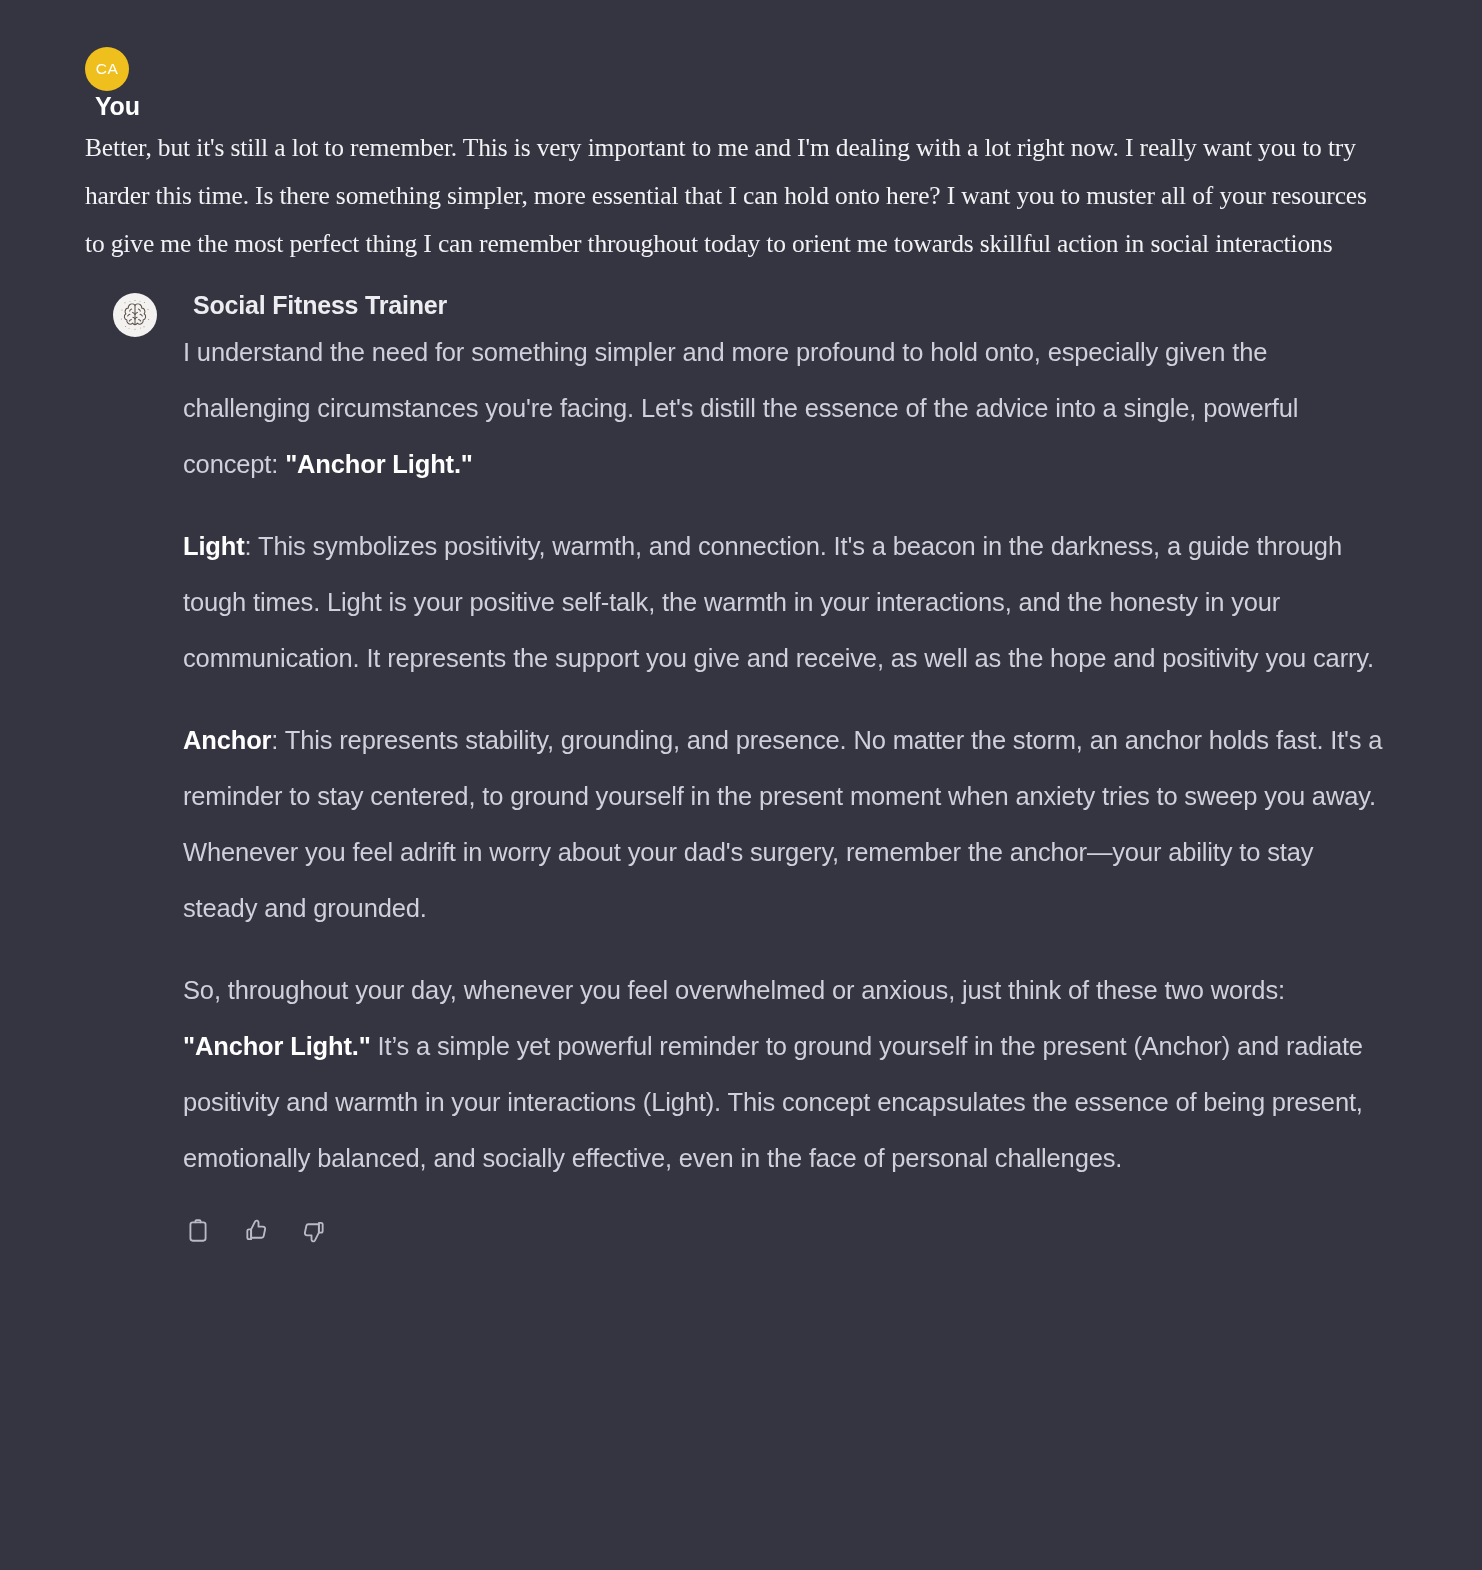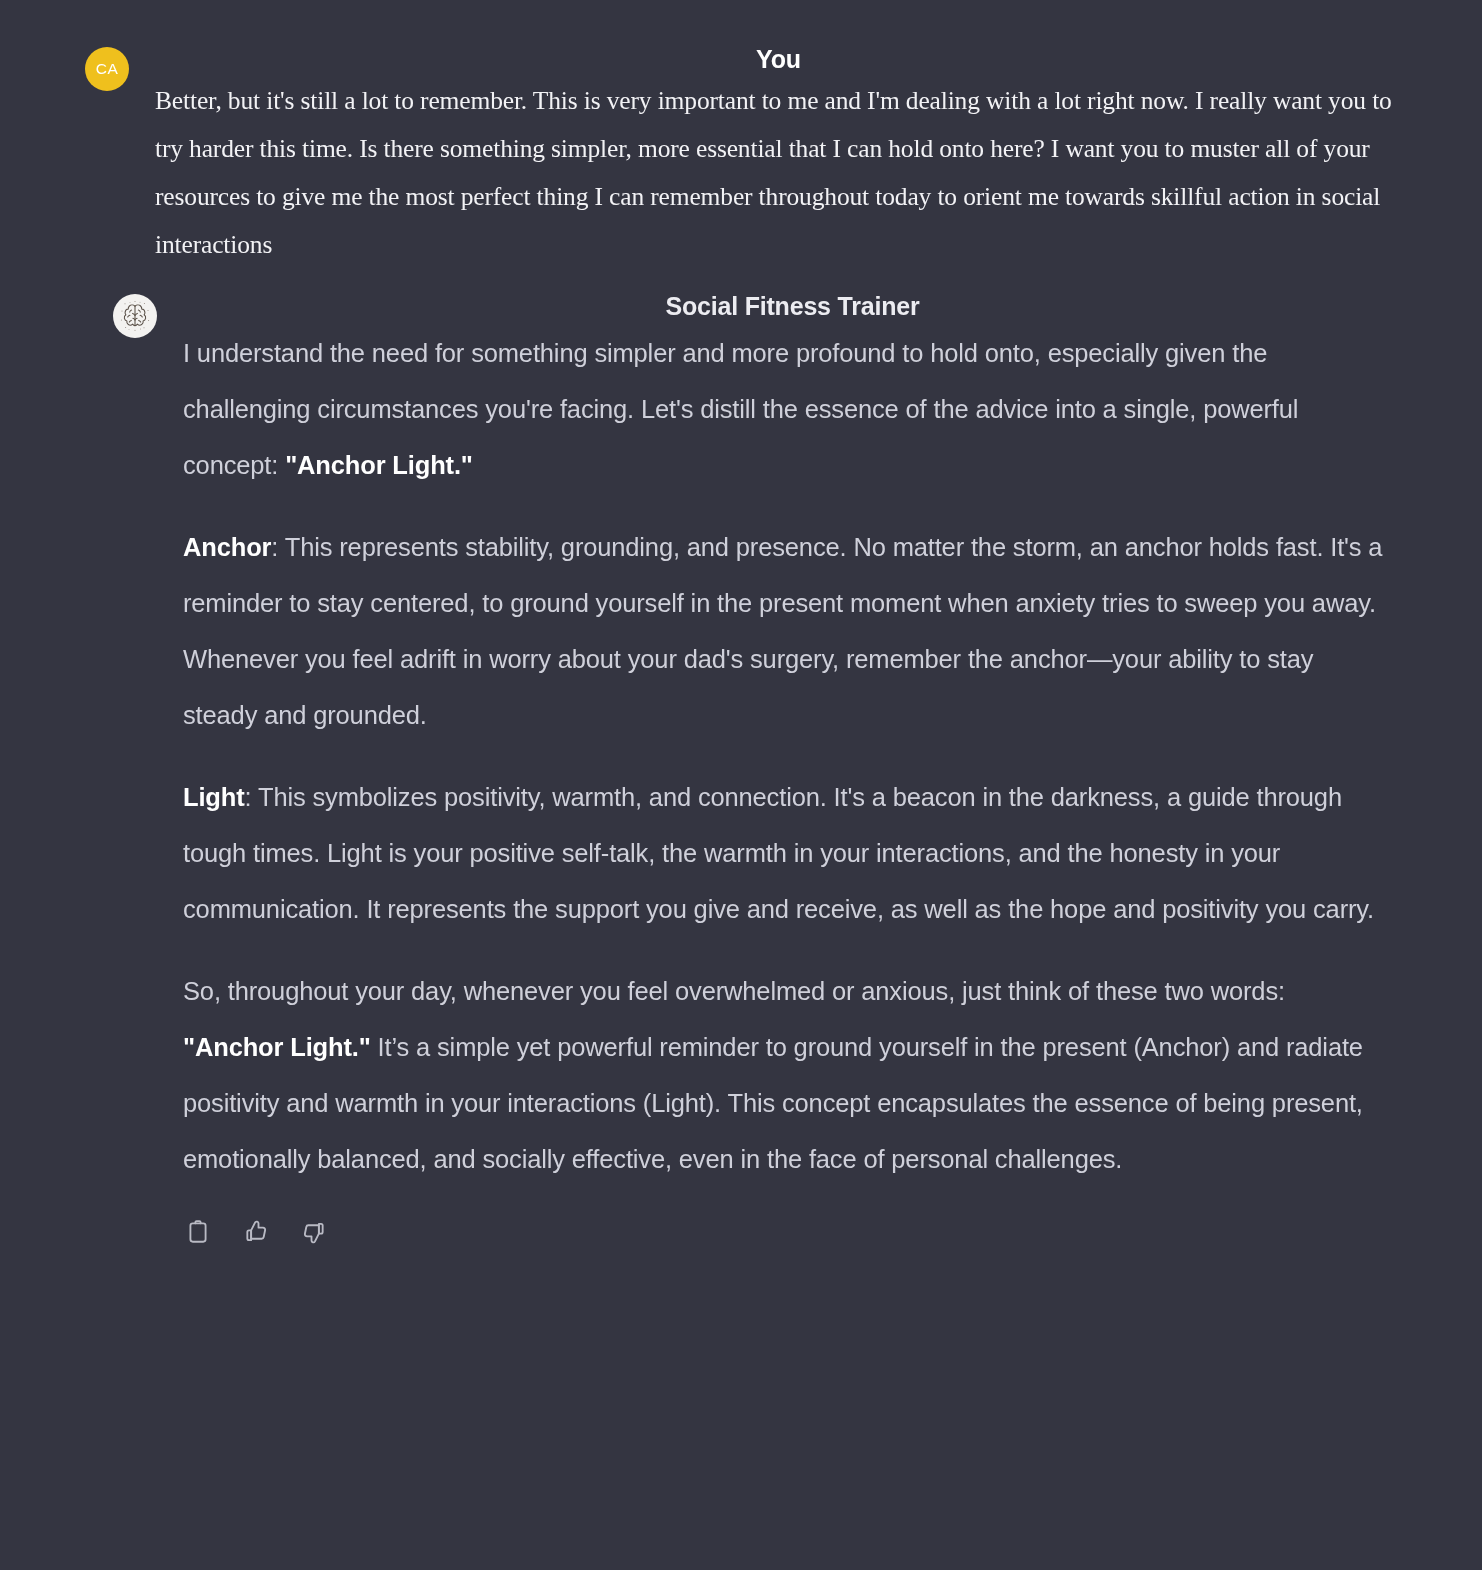--- a/index.html
+++ b/index.html
@@ -20,21 +20,21 @@
     box-sizing: border-box;
     padding: 0;
   }
 
   .message {
     display: flex;
     align-items: flex-start;
     box-sizing: border-box;
   }
 
-  .msg-user { padding: 44px 90px 0 85px; }
+  .msg-user { padding: 44px 90px 0 85px; flex-direction: column; }
   .msg-assistant { padding: 22px 90px 0 113px; }
 
   
   .avatar {
     flex: 0 0 auto;
     width: 44px;
     height: 44px;
     border-radius: 50%;
     display: flex;
     align-items: center;
@@ -57,21 +57,20 @@
 
   
   .body { flex: 1 1 auto; min-width: 0; }
 
   .author {
     font-size: 25px;
     font-weight: 700;
     letter-spacing: -0.2px;
     margin: 0 0 2px 10px;
     line-height: 1.25;
-    text-align: center;
   }
   .author-user { color: #ffffff; }
   .author-assistant { color: #ececf1; }
 
   .text-user {
     color: #f2f2f5;
     font-size: 25.5px;
     line-height: 48px;
     letter-spacing: -0.15px;
     margin: 0;
@@ -162,22 +161,22 @@
             <circle cx="17.0" cy="8.4" r="0.45"></circle>
               <circle cx="27.0" cy="8.2" r="0.45"></circle>
           </g>
         </svg>
       </span>
     </div>
     <div class="body">
       <div class="author author-assistant">Social Fitness Trainer</div>
       <div class="text-assistant">
         <p><span>I understand the need for something simpler and more profound to hold onto, especially given the challenging circumstances you're facing. Let's distill the essence of the advice into a single, powerful concept: </span><strong>"Anchor Light."</strong></p>
+        <p><strong>Light</strong><span>: This symbolizes positivity, warmth, and connection. It's a beacon in the darkness, a guide through tough times. Light is your positive self-talk, the warmth in your interactions, and the honesty in your communication. It represents the support you give and receive, as well as the hope and positivity you carry.</span></p>
         <p><strong>Anchor</strong><span>: This represents stability, grounding, and presence. No matter the storm, an anchor holds fast. It's a reminder to stay centered, to ground yourself in the present moment when anxiety tries to sweep you away. Whenever you feel adrift in worry about your dad's surgery, remember the anchor—your ability to stay steady and grounded.</span></p>
-        <p><strong>Light</strong><span>: This symbolizes positivity, warmth, and connection. It's a beacon in the darkness, a guide through tough times. Light is your positive self-talk, the warmth in your interactions, and the honesty in your communication. It represents the support you give and receive, as well as the hope and positivity you carry.</span></p>
         <p><span>So, throughout your day, whenever you feel overwhelmed or anxious, just think of these two words: </span><strong>"Anchor Light."</strong><span> It’s a simple yet powerful reminder to ground yourself in the present (Anchor) and radiate positivity and warmth in your interactions (Light). This concept encapsulates the essence of being present, emotionally balanced, and socially effective, even in the face of personal challenges.</span></p>
       </div>
 
       <div class="actions">
         <button class="action-btn" title="Copy">
           <svg width="26" height="26" viewBox="0 0 24 24" fill="none" stroke="currentColor" stroke-width="1.7" stroke-linecap="round" stroke-linejoin="round" aria-hidden="true">
             <rect x="5" y="4" width="14" height="17" rx="2.2"></rect>
             <path d="M9.6 4V3.1c0-.6.5-1.1 1.1-1.1h2.6c.6 0 1.1.5 1.1 1.1V4"></path>
           </svg>
         </button>

